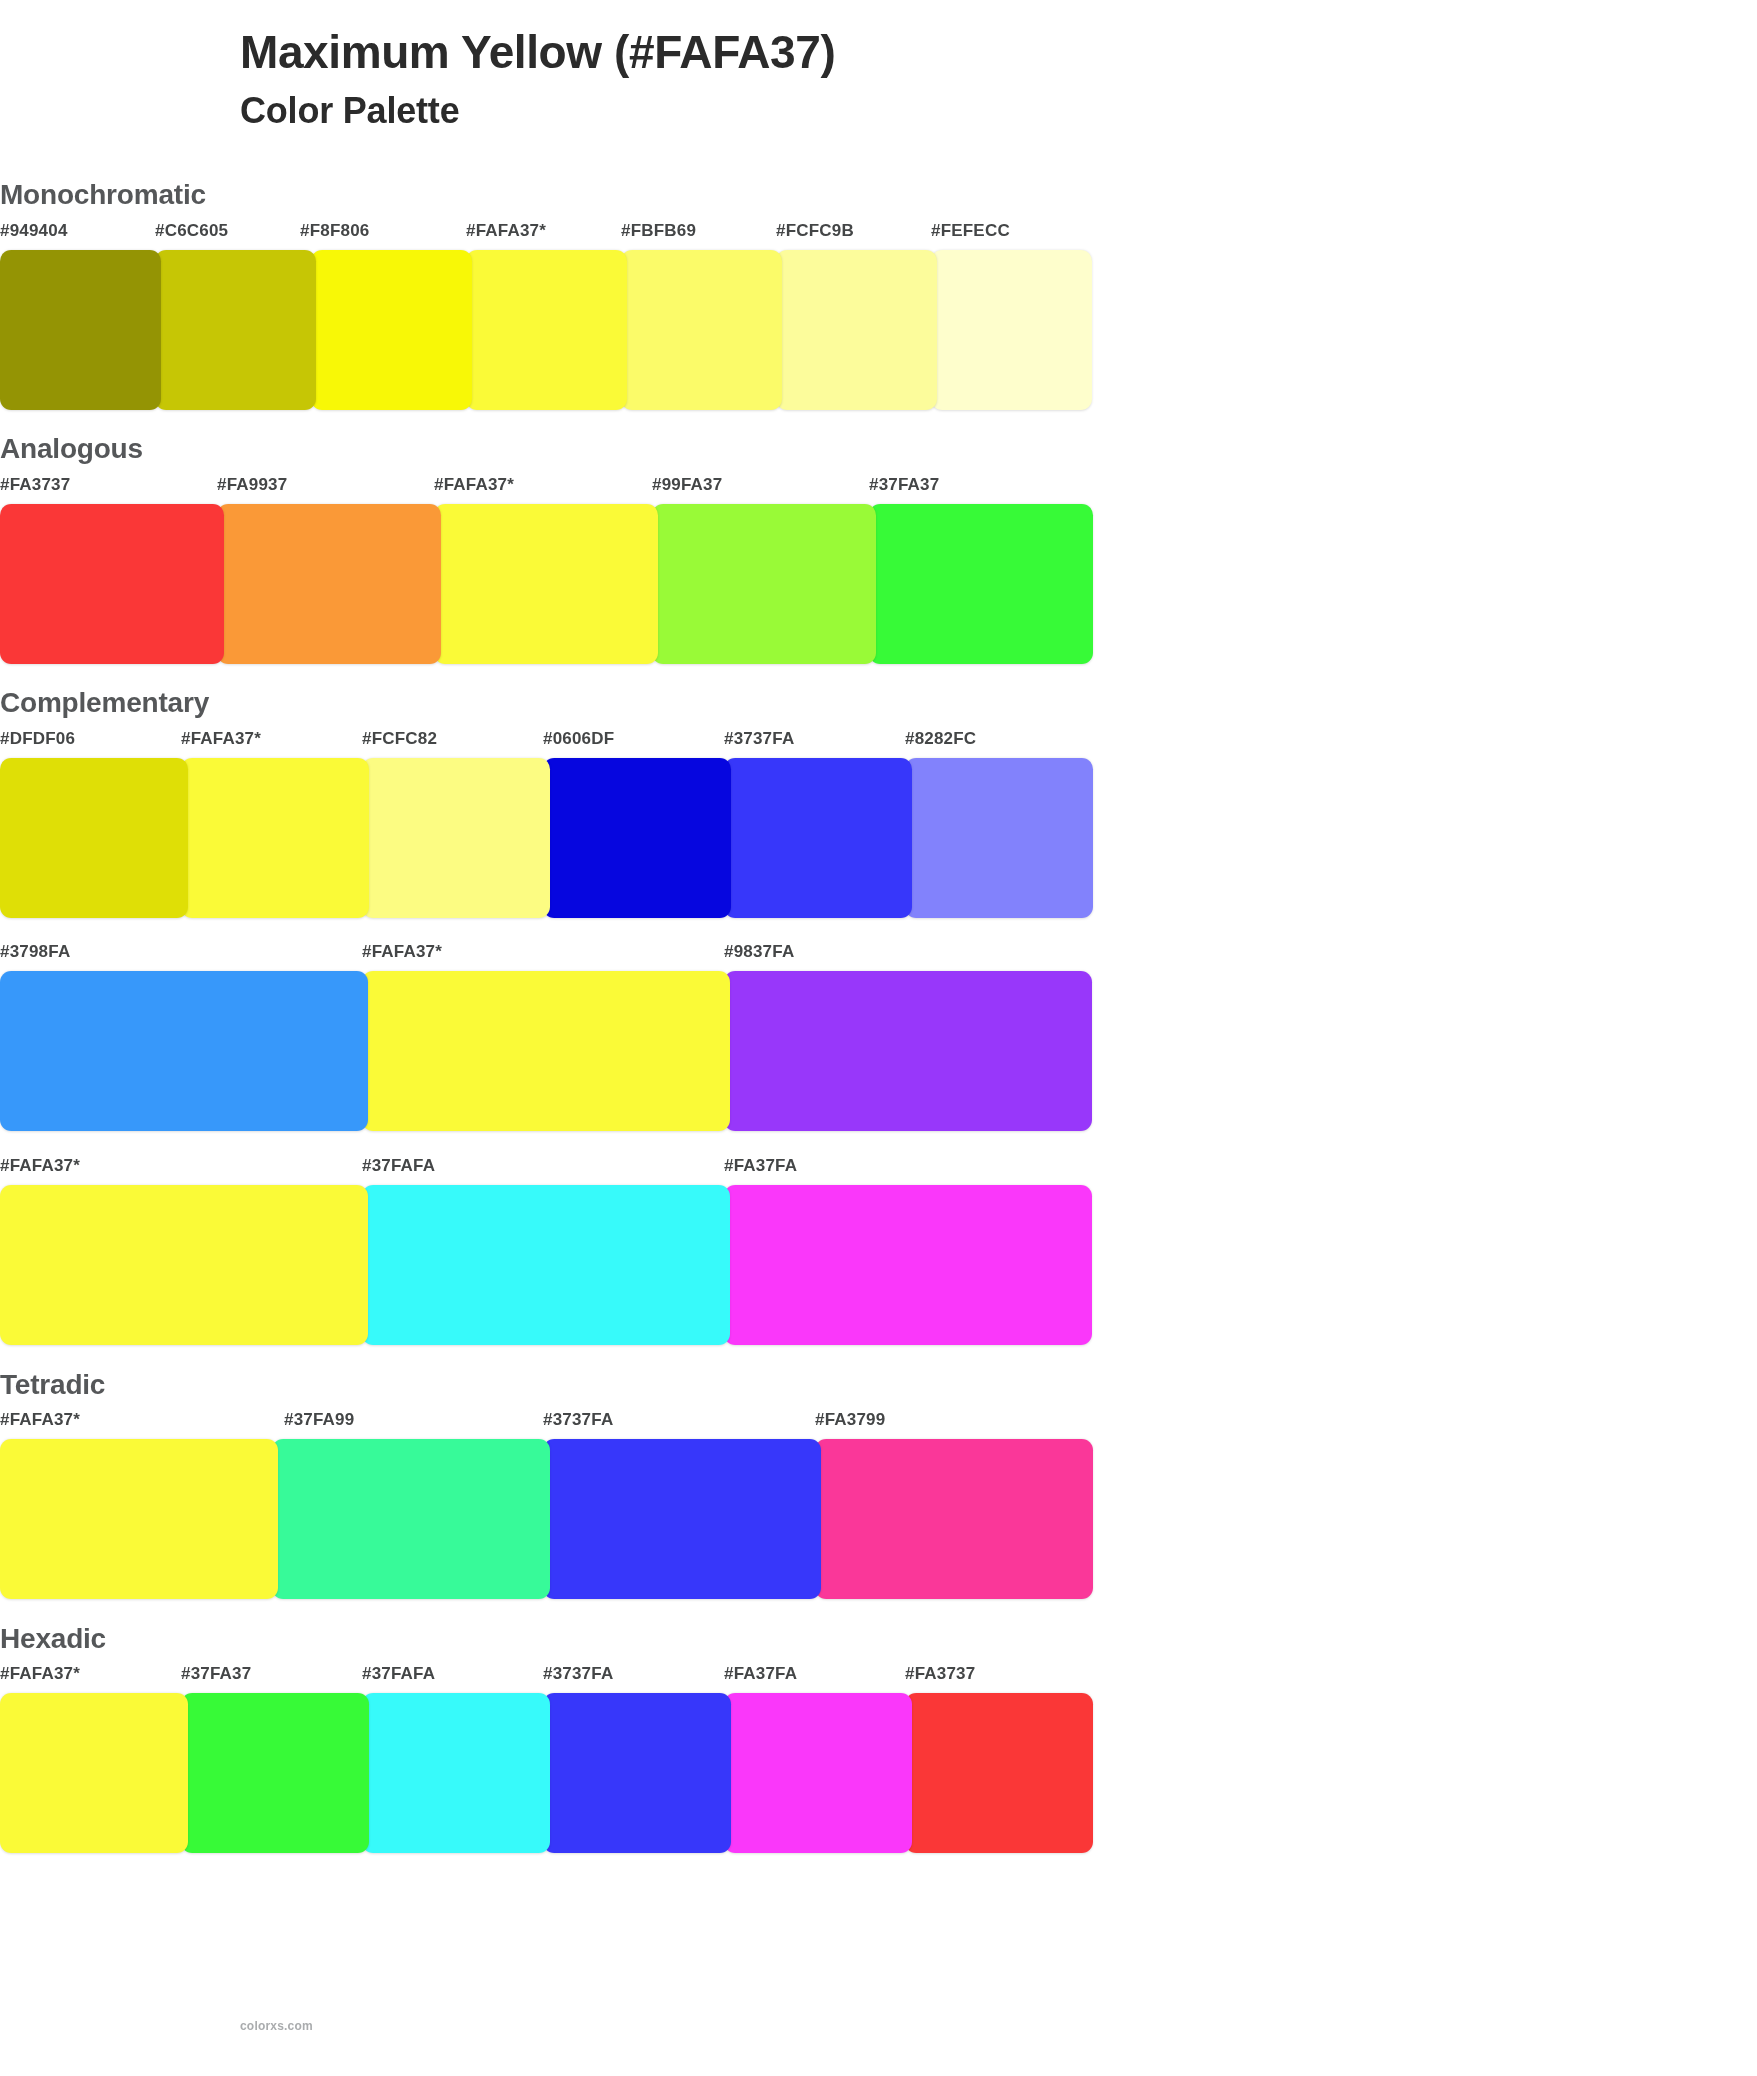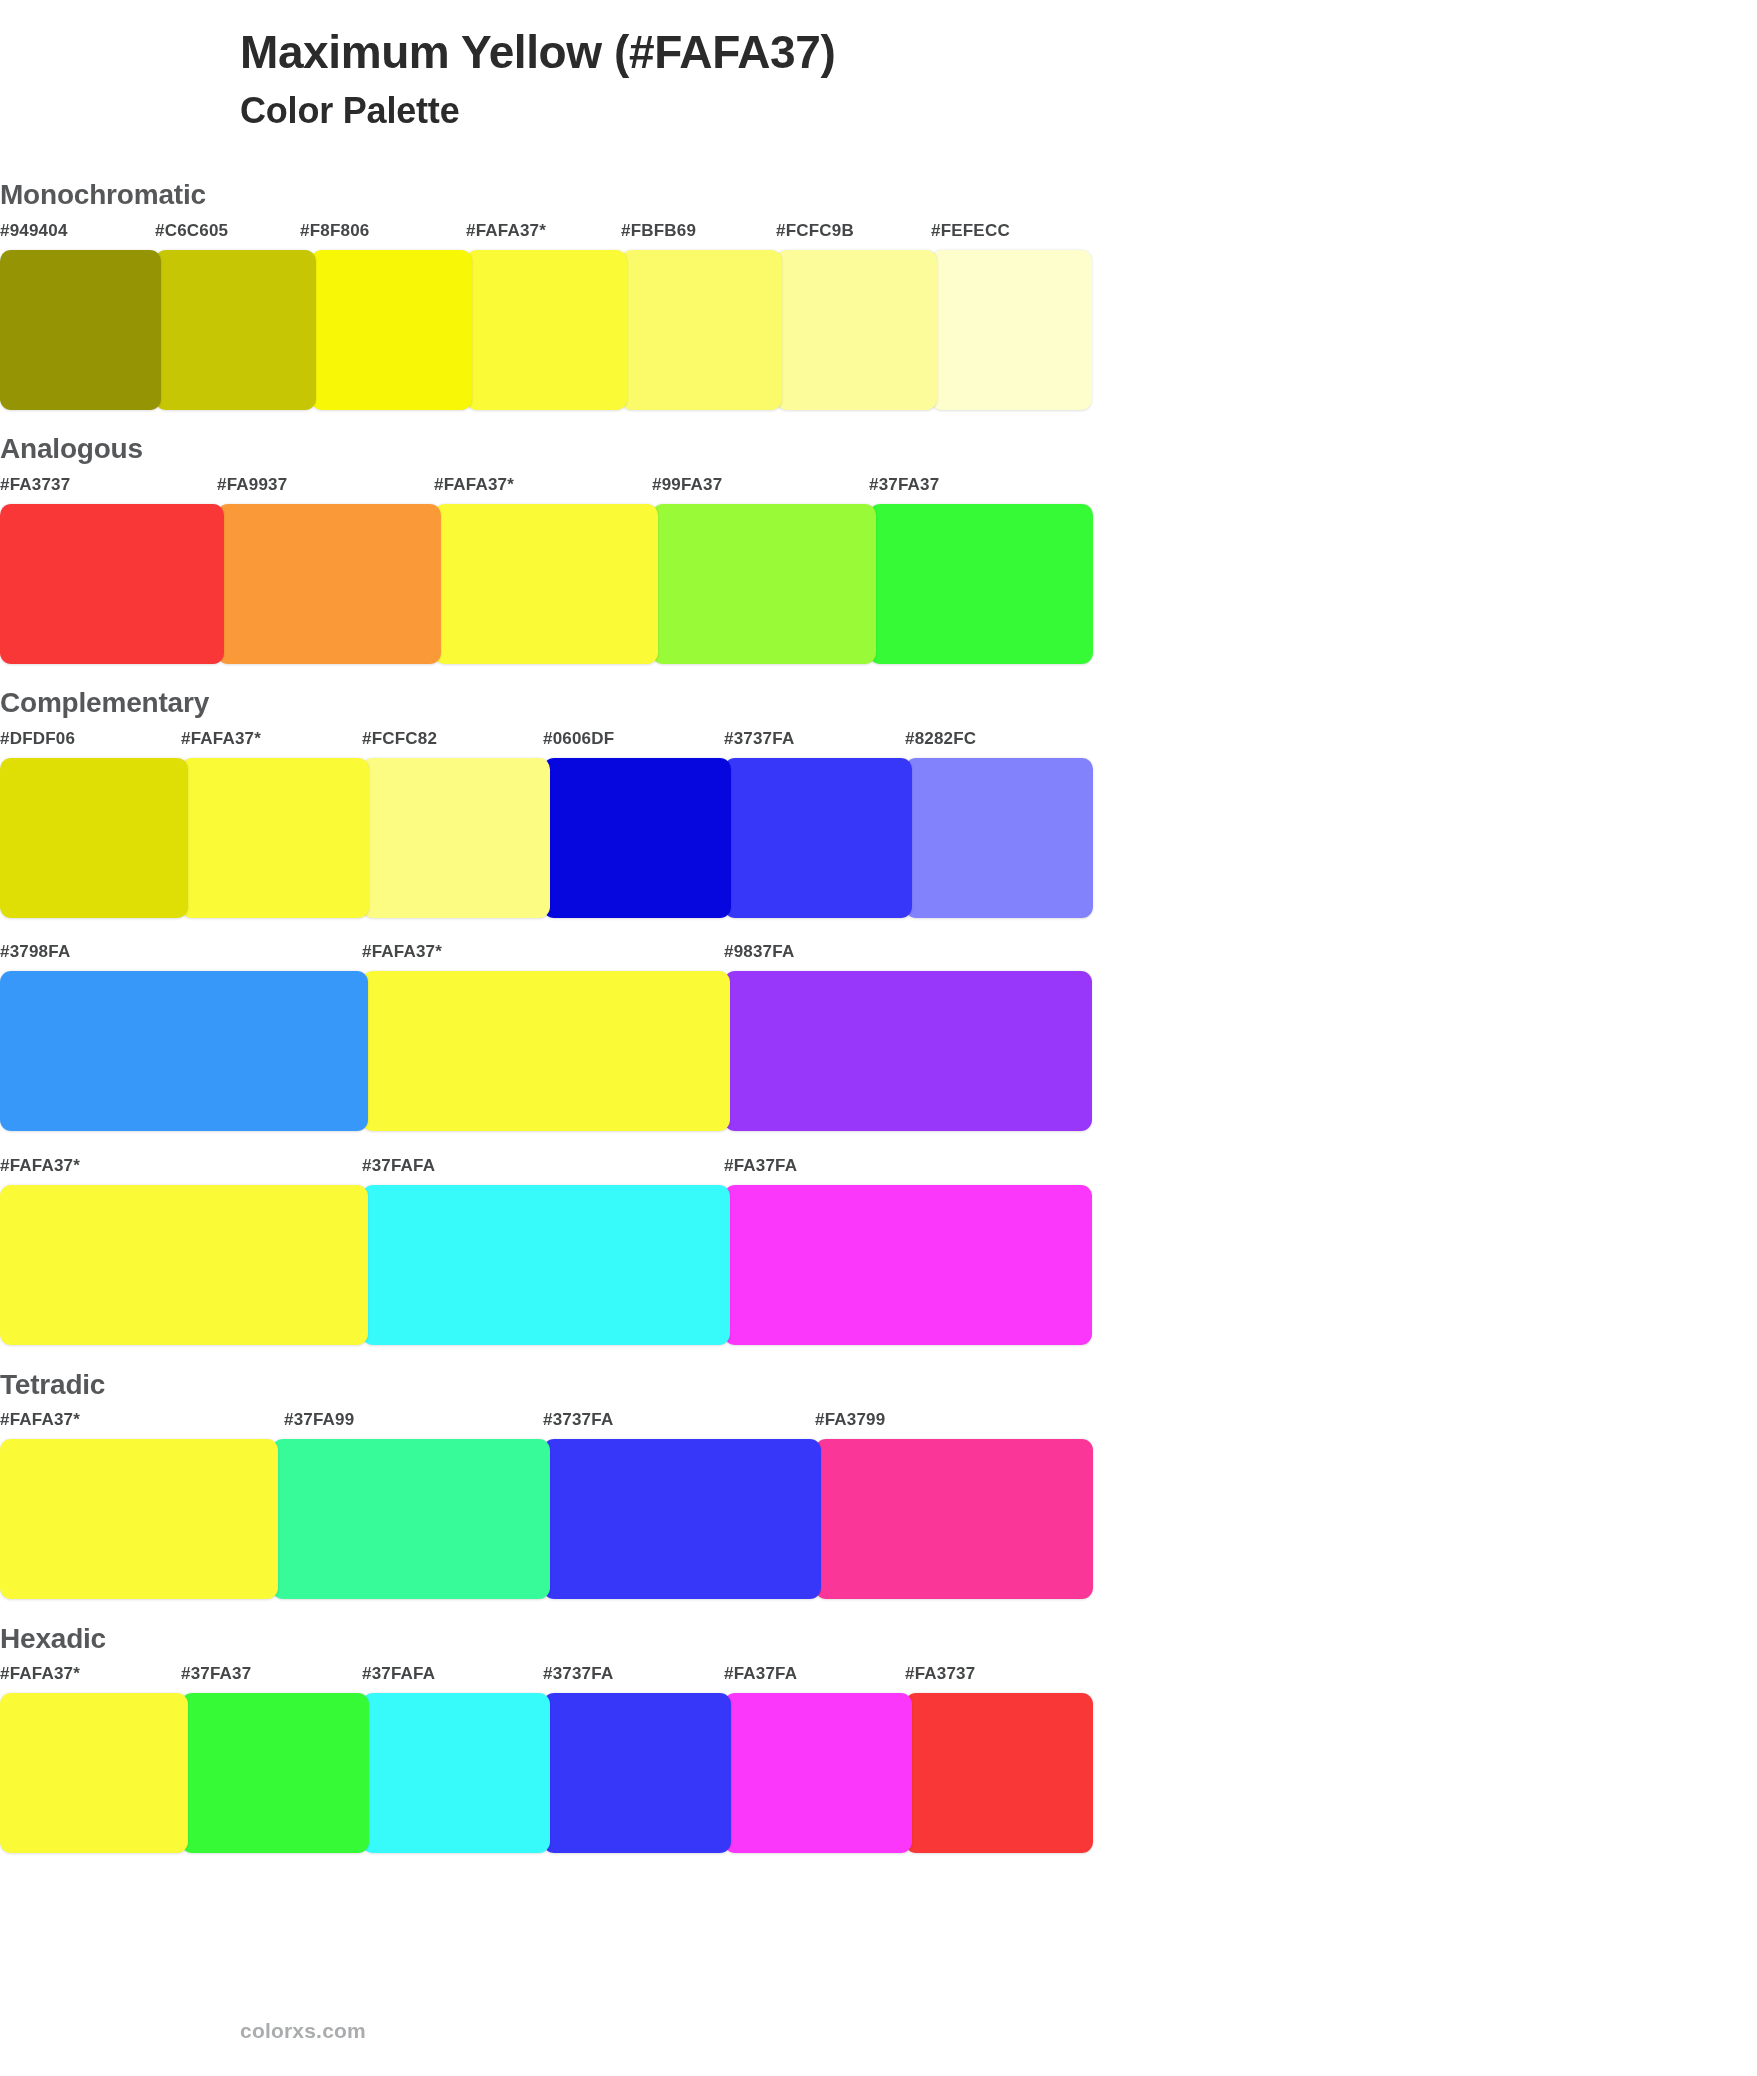--- a/index.html
+++ b/index.html
@@ -85,21 +85,21 @@
   }
 
   
   .section + .section { margin-top: 25.6px; }
 
   
   .footer {
     position: absolute;
     left: 240px;
     top: 2019px;
-    font-size: 21px;
+    font-size: 12px;
     font-weight: bold;
     color: #aaacae;
     letter-spacing: 0.2px;
   }
 </style>
 </head>
 <body>
 
 <div class="page">
 

